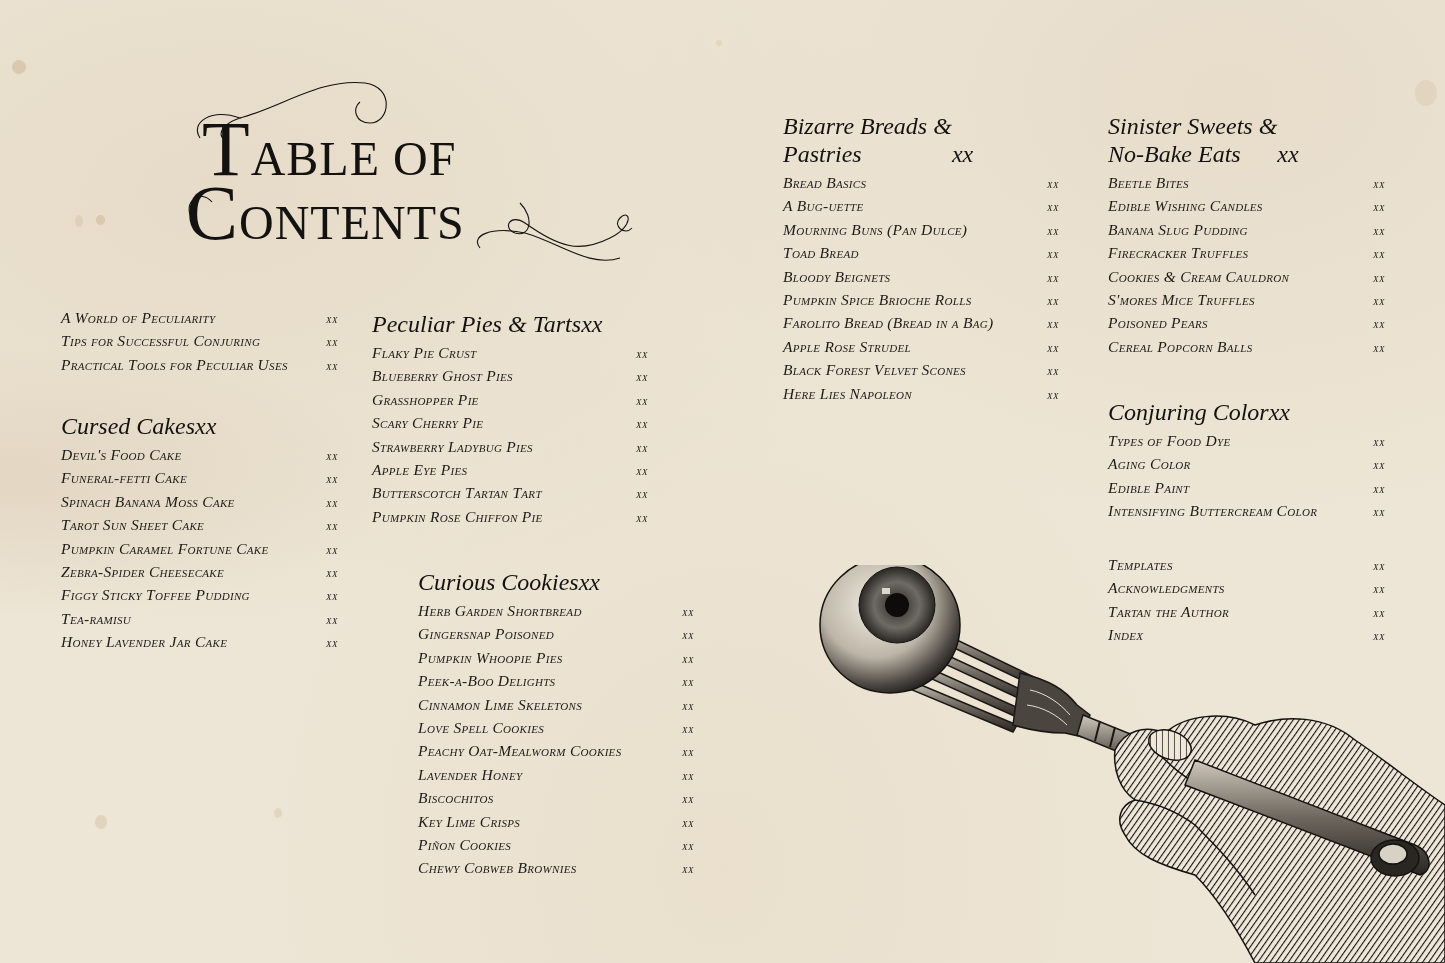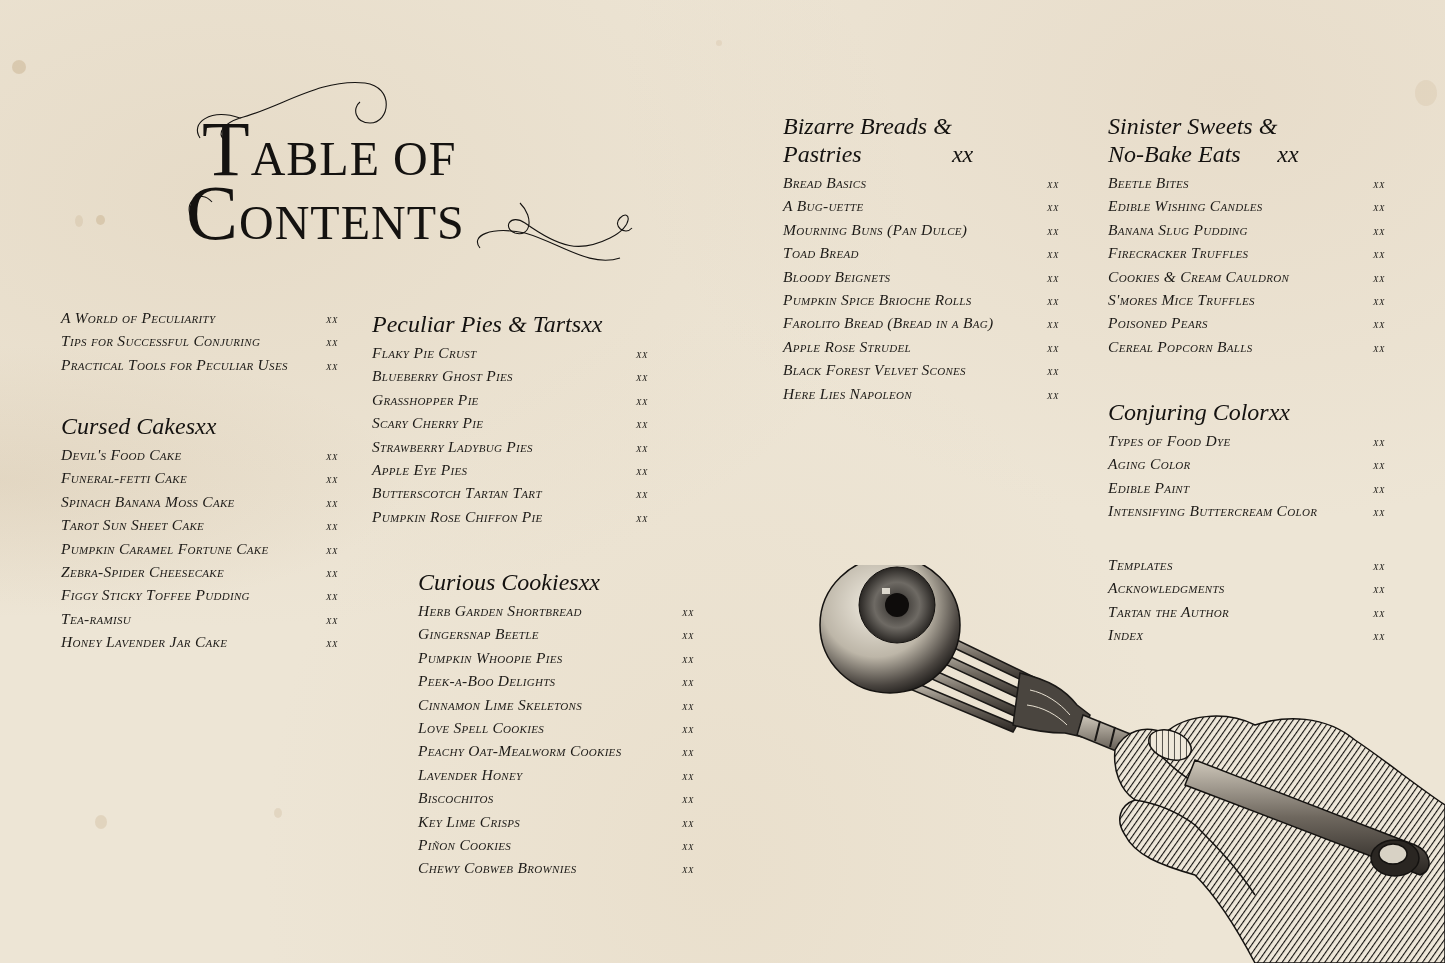--- a/index.html
+++ b/index.html
@@ -194,21 +194,21 @@
   <div class="sec-head">
     <span class="heading-text">Curious Cookies</span>
     <span class="pg">xx</span>
   </div>
   <ul class="items">
     <li class="item">
         <span>Herb Garden Shortbread</span>
         <span class="pg">xx</span>
       </li>
     <li class="item">
-        <span>Gingersnap Beetle</span>
+        <span>Gingersnap Poisoned</span>
         <span class="pg">xx</span>
       </li>
     <li class="item">
         <span>Pumpkin Whoopie Pies</span>
         <span class="pg">xx</span>
       </li>
     <li class="item">
         <span>Peek-a-Boo Delights</span>
         <span class="pg">xx</span>
       </li>

